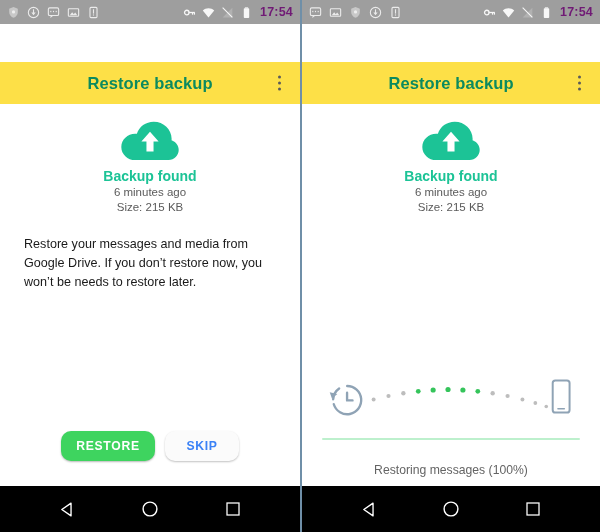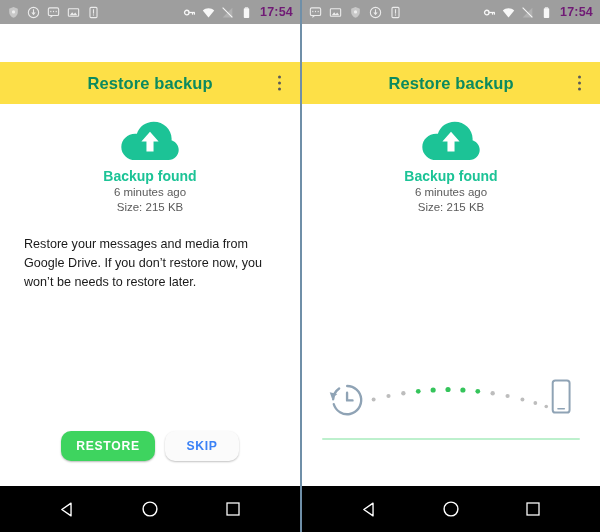--- a/index.html
+++ b/index.html
@@ -450,20 +450,21 @@
               <rect x="0.5" y="0.5" width="17" height="32" rx="2.6" fill="none" stroke="#8fa3b5" stroke-width="2"></rect>
               <rect x="5" y="28" width="8" height="1.6" rx="0.8" fill="#8fa3b5"></rect>
             </g>
           </svg>
         </div>
 
         <div class="progress-track">
           <div class="progress-fill" style="width: 100%;"></div>
         </div>
 
+        <div class="progress-label">Restoring messages (100%)</div>
       </div>
     </div>
 
     <div class="navbar">
       <div class="nav-btn">
         <svg width="17" height="17" viewBox="0 0 24 24">
           <path d="M17 3 4 12l13 9z" fill="none" stroke="#ffffff" stroke-width="1.9" stroke-linejoin="round"></path>
         </svg>
       </div>
       <div class="nav-btn">

